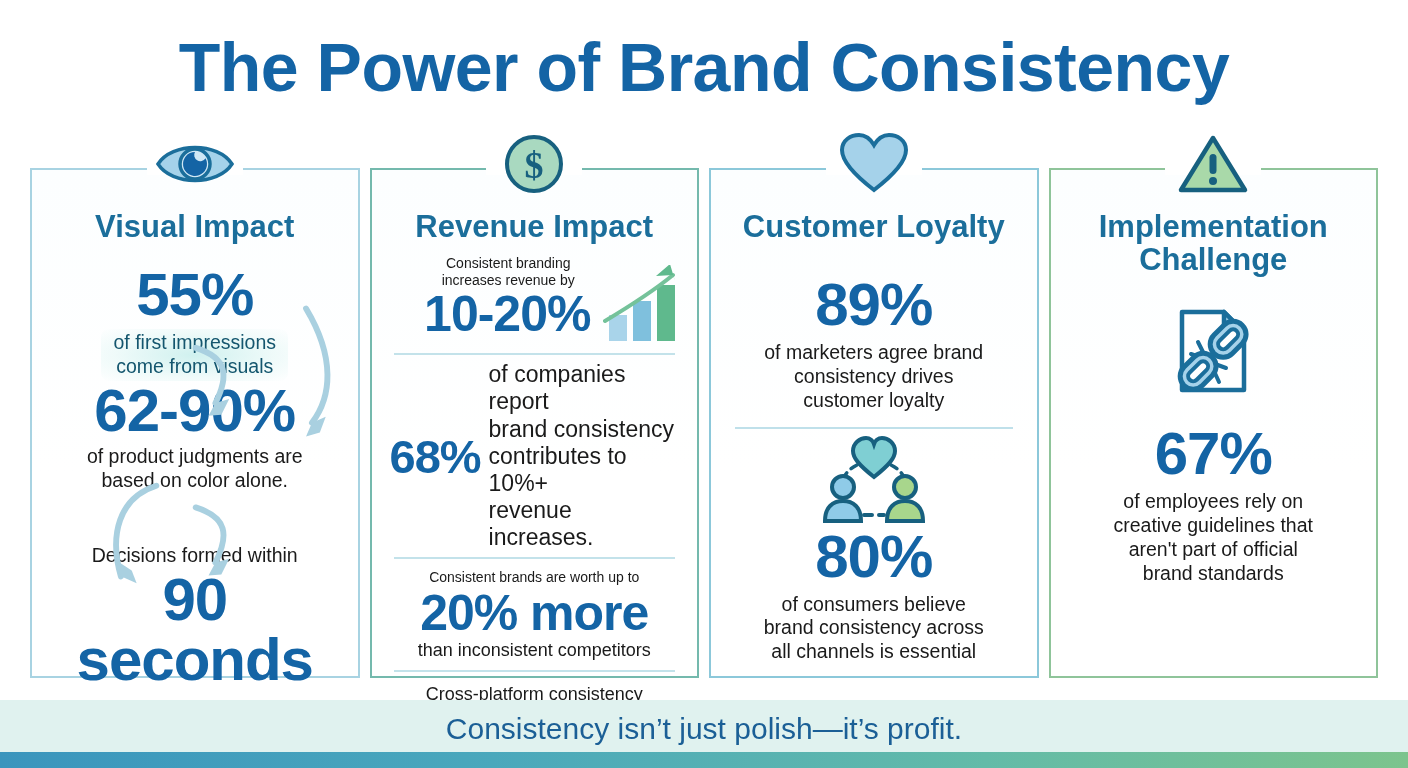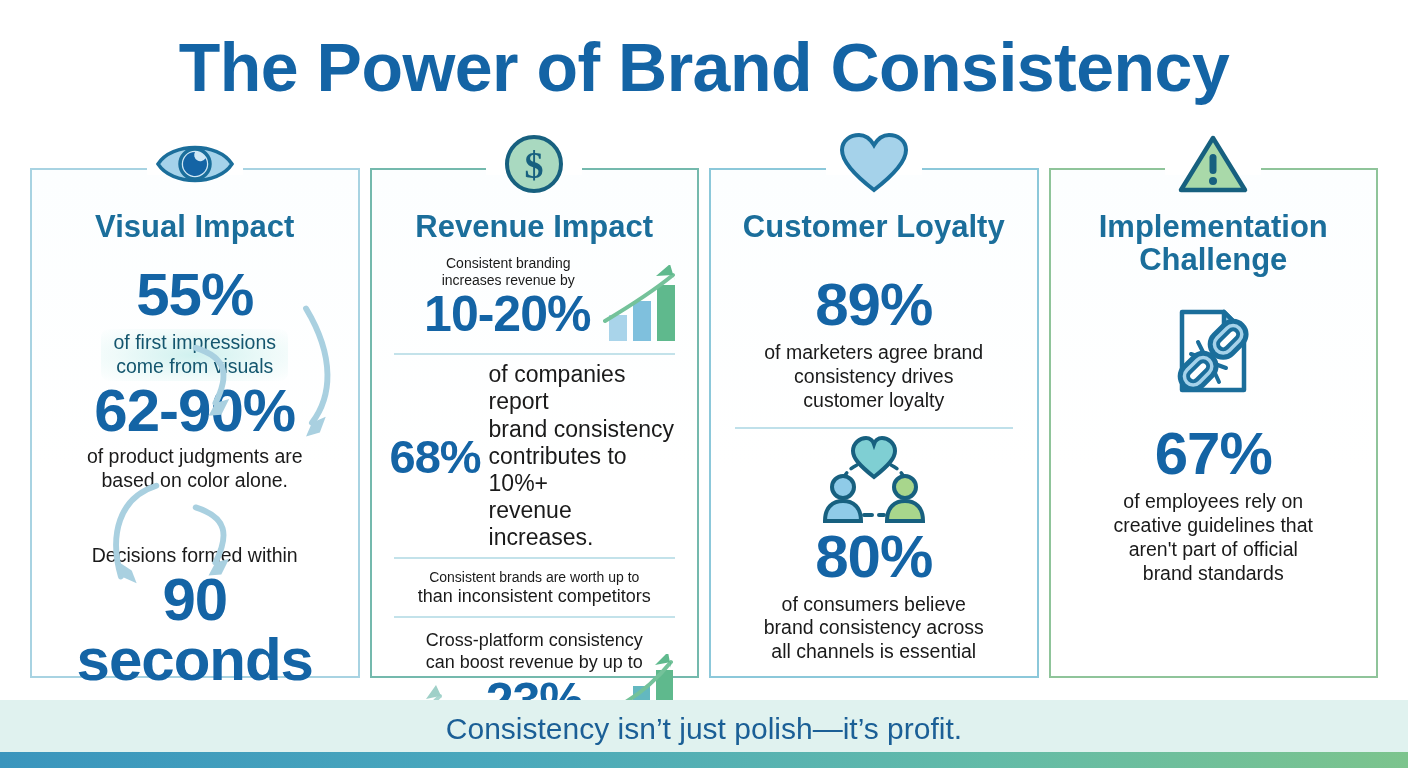--- a/index.html
+++ b/index.html
@@ -213,20 +213,21 @@
         <div class="txt" style="white-space:pre-line">of companies report
 brand consistency
 contributes to 10%+
 revenue increases.</div>
       </div>
 
       <div class="divline"></div>
 
       <div class="c2-block" style="padding:6px 0 4px">
         <div class="caption" style="font-size:14px">Consistent brands are worth up to</div>
+        <div class="bignum sm" style="margin:2px 0">20% more</div>
         <div class="caption" style="font-size:18px">than inconsistent competitors</div>
       </div>
 
       <div class="divline"></div>
 
       <div class="c2-block" style="padding:8px 0 0">
         <div class="caption" style="white-space:pre-line;font-size:18px">Cross-platform consistency
 can boost revenue by up to</div>
         <div class="bignum sm" style="margin-top:2px">23%</div>
         <svg style="position:absolute;left:-4px;bottom:-10px" width="120" height="74" viewBox="0 0 120 74">

